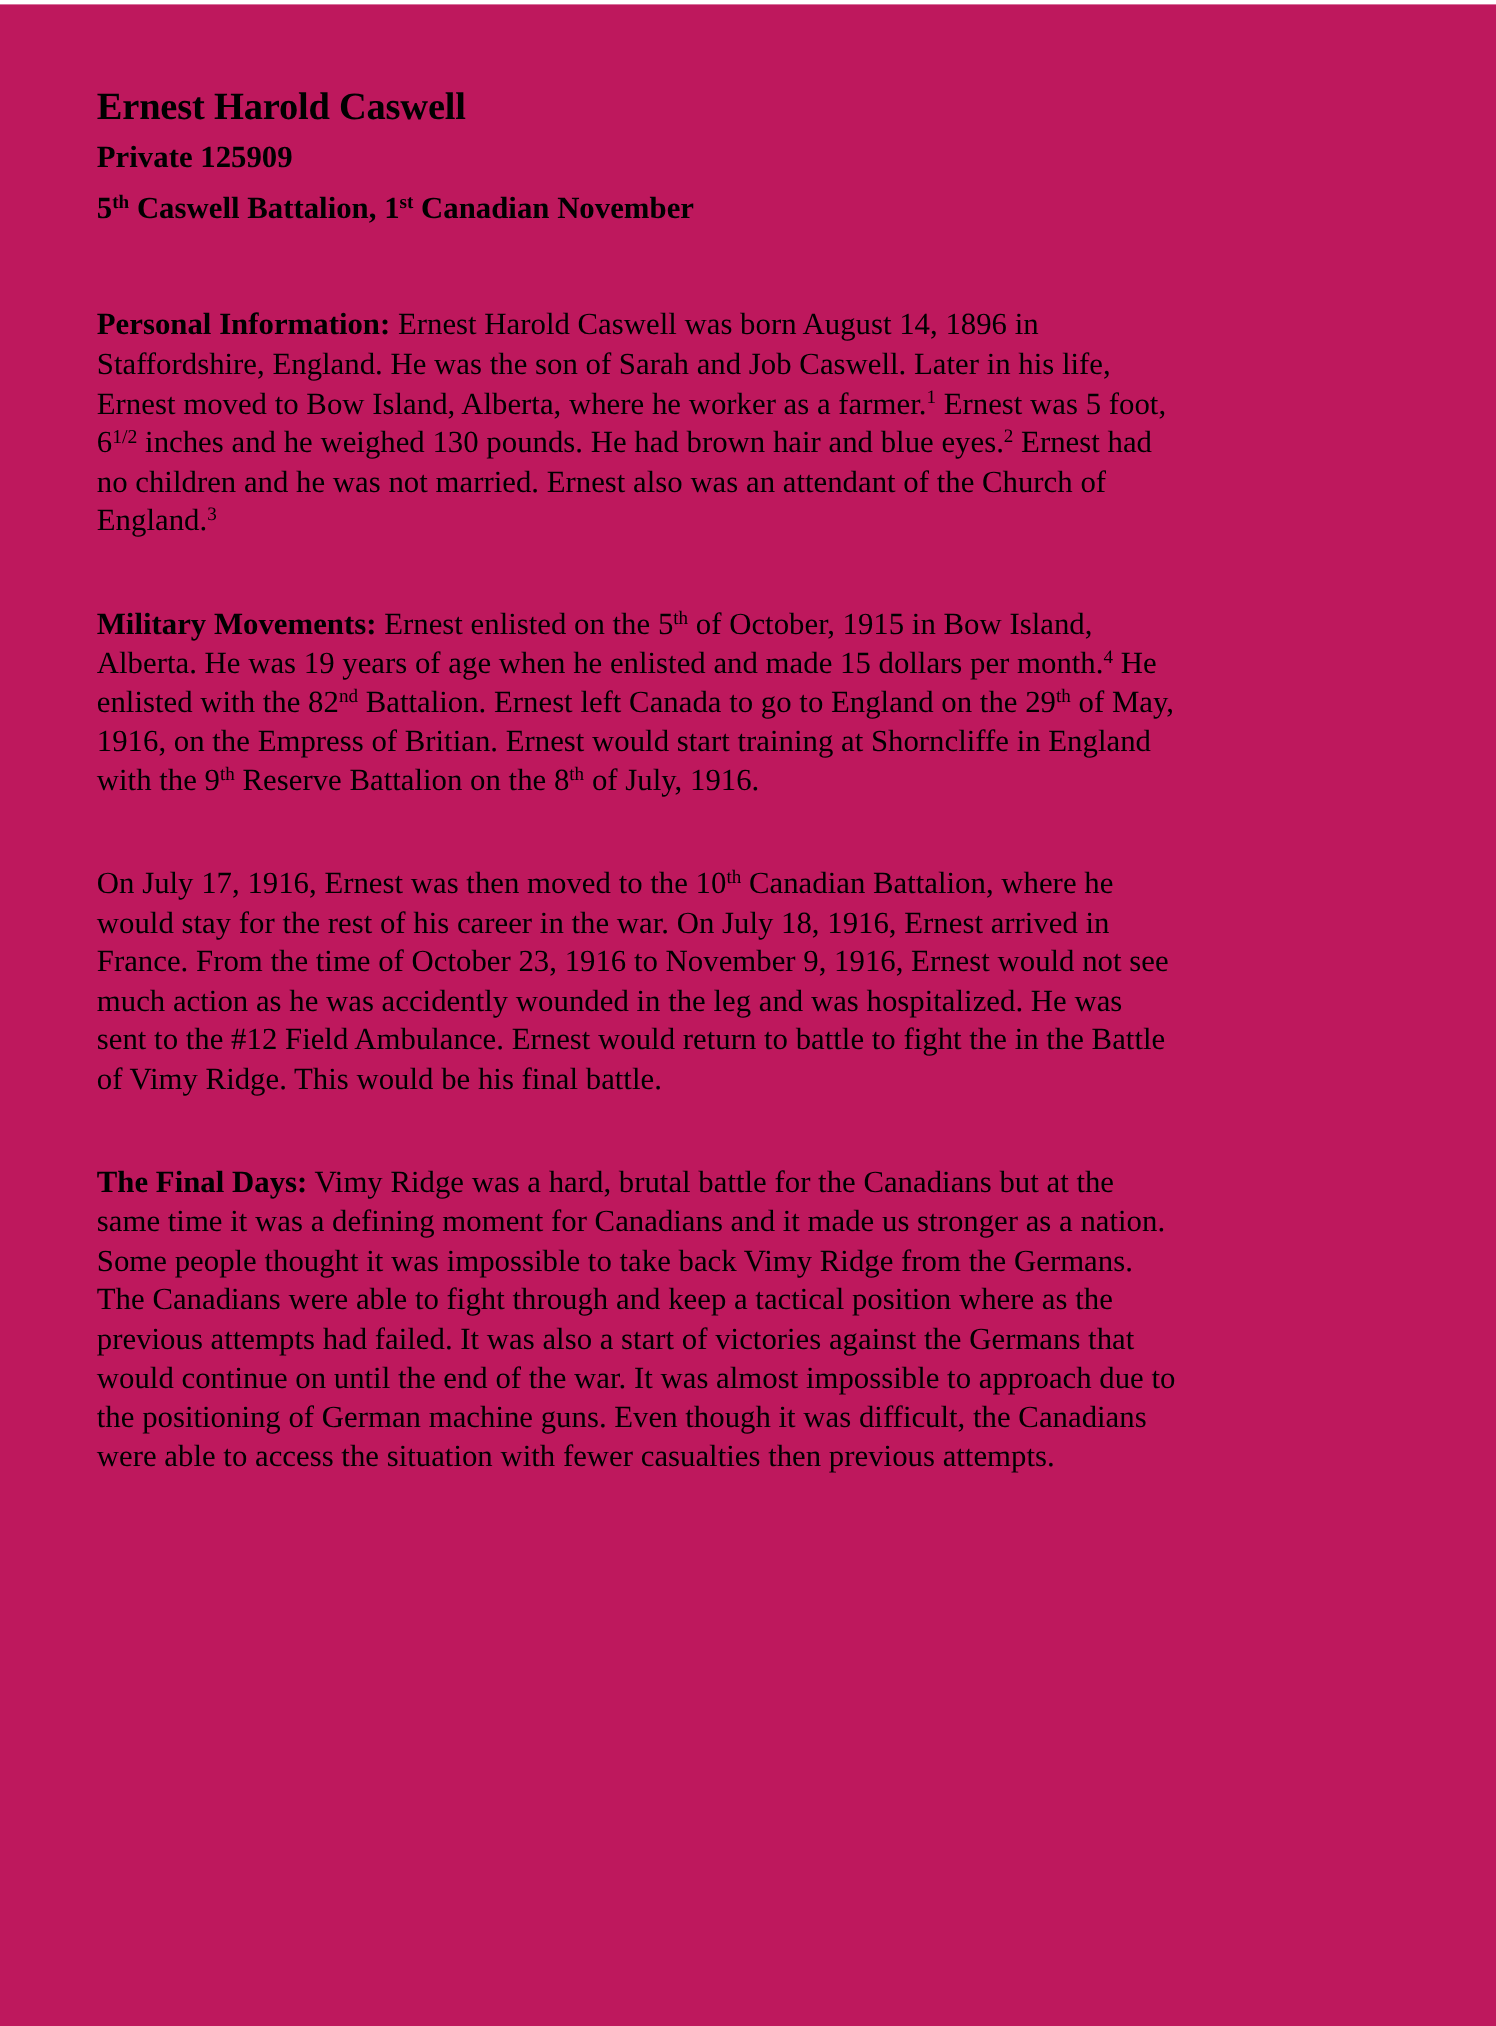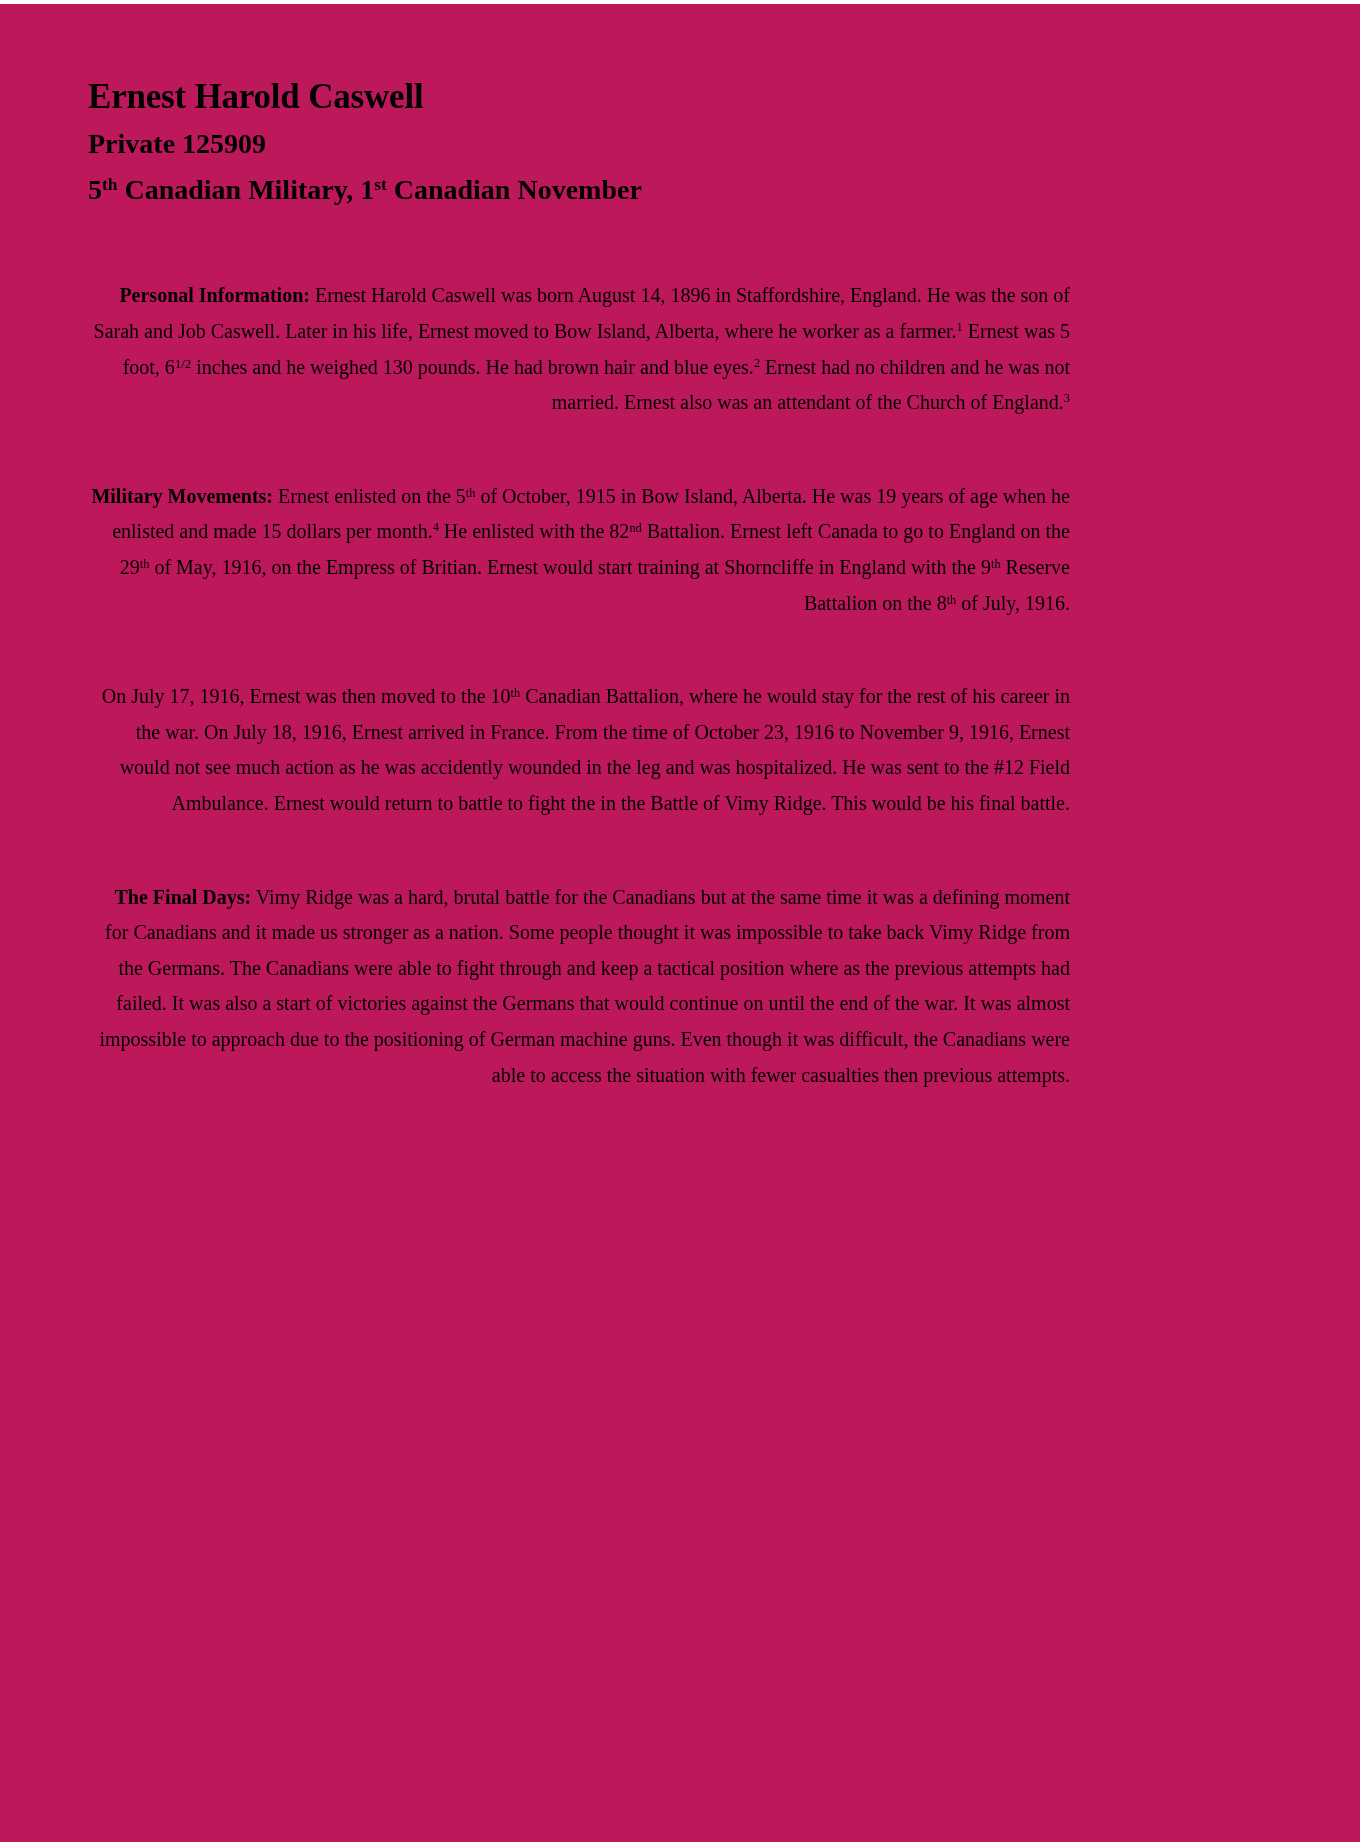--- a/index.html
+++ b/index.html
@@ -37,24 +37,24 @@
     font-size: 28px;
     font-weight: bold;
     line-height: 1.2;
     margin: 0 0 12px 0;
   }
   .subtitle.unit {
     margin-bottom: 0;
   }
   
   p.body {
-    font-size: 20px;
+    font-size: 28px;
     line-height: 35.6px;
     margin: 0;
-    text-align: right;
+    text-align: left;
     hyphens: none;
   }
   .spacer-lg {
     height: 72px;
   }
   .spacer-md {
     height: 58px;
   }
   .runin {
     font-weight: bold;
@@ -77,21 +77,21 @@
 <body>
 
 <div class="page">
   <div class="doc">
 
     <h1 class="title">Ernest Harold Caswell</h1>
 
     <div class="subtitle">Private 125909</div>
 
     <div class="subtitle unit">
-      <span>5</span><sup>th</sup><span> Canadian Military, </span><span>1</span><sup>st</sup><span> Canadian November</span>
+      <span>5</span><sup>th</sup><span> Caswell Battalion, </span><span>1</span><sup>st</sup><span> Canadian November</span>
     </div>
 
     <div class="spacer-lg"></div>
 
     <p class="body"><span class="runin">Personal Information:</span><span> Ernest Harold Caswell was born August 14, 1896 in Staffordshire, England. He was the son of Sarah and Job Caswell. Later in his life, Ernest moved to Bow Island, Alberta, where he worker as a farmer.</span><sup class="note">1</sup><span> Ernest was 5 foot, 6</span><sup class="frac">1/2</sup><span> inches and he weighed 130 pounds. He had brown hair and blue eyes.</span><sup class="note">2</sup><span> Ernest had no children and he was not married. Ernest also was an attendant of the Church of England.</span><sup class="note">3</sup></p>
 
     <div class="spacer-md"></div>
 
     <p class="body"><span class="runin">Military Movements:</span><span> Ernest enlisted on the 5</span><sup>th</sup><span> of October, 1915 in Bow Island, Alberta. He was 19 years of age when he enlisted and made 15 dollars per month.</span><sup class="note">4</sup><span> He enlisted with the 82</span><sup>nd</sup><span> Battalion. Ernest left Canada to go to England on the 29</span><sup>th</sup><span> of May, 1916, on the Empress of Britian. Ernest would start training at Shorncliffe in England with the 9</span><sup>th</sup><span> Reserve Battalion on the 8</span><sup>th</sup><span> of July, 1916.</span></p>
 

